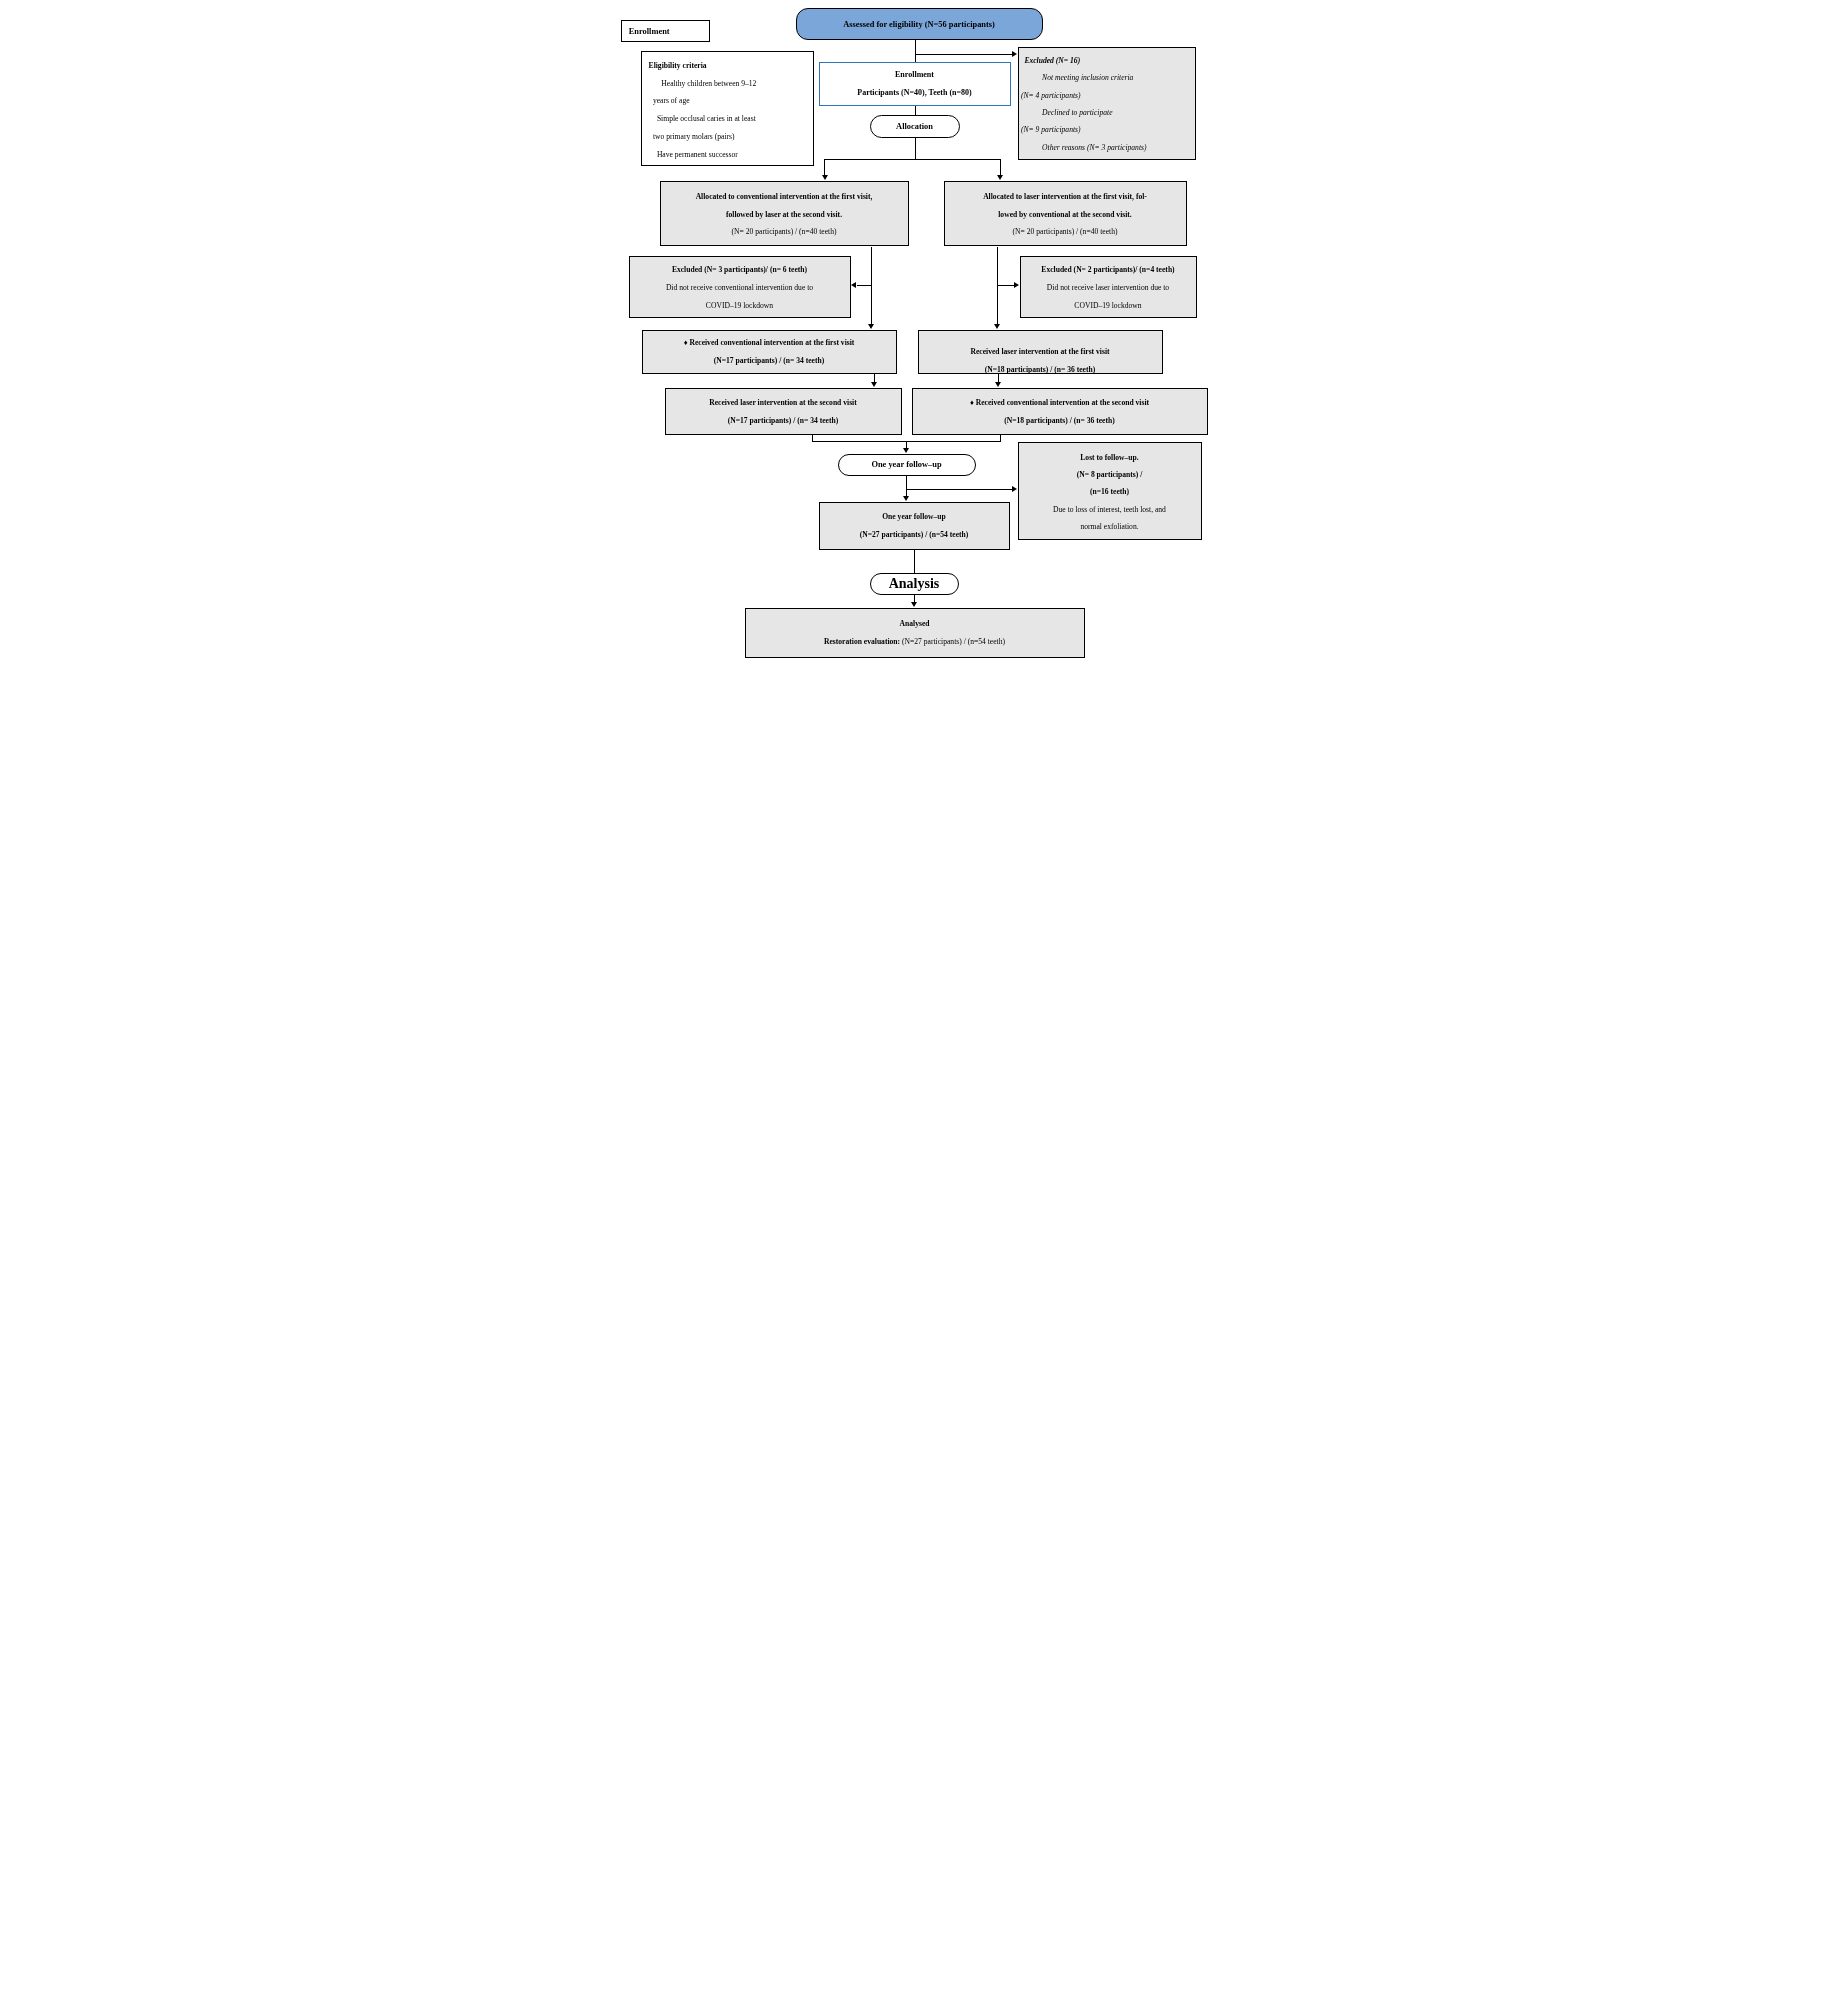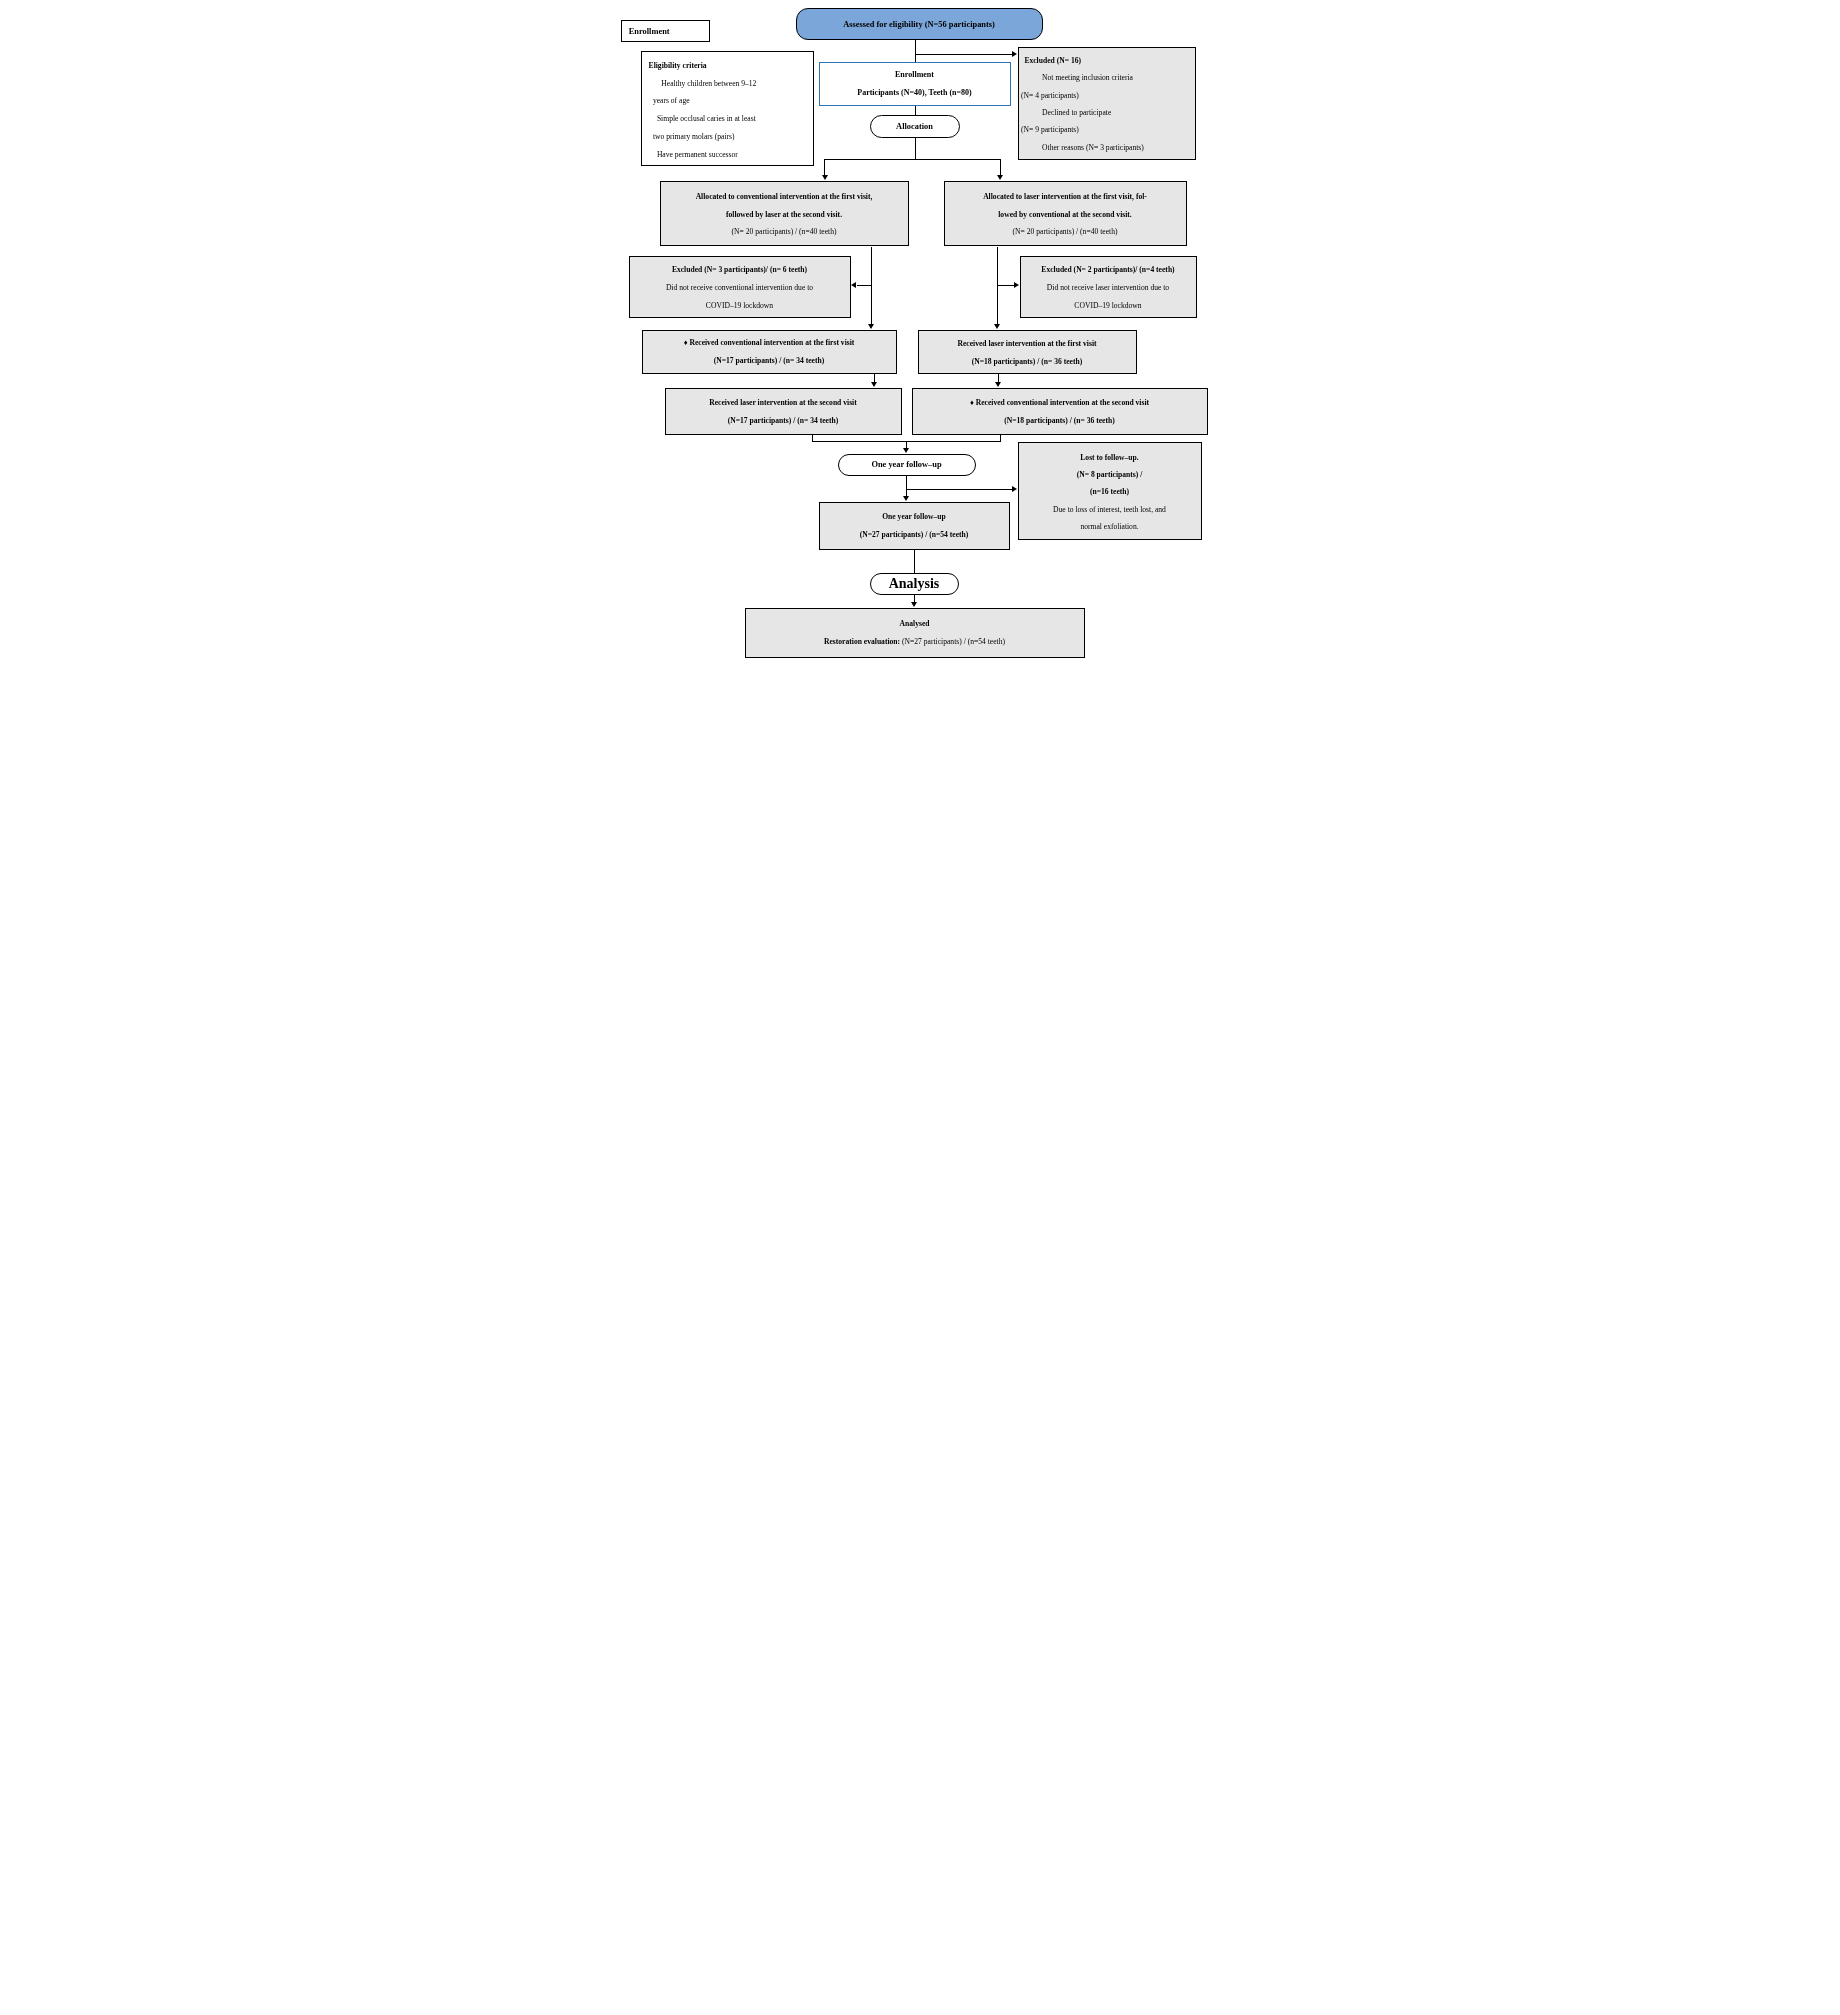--- a/index.html
+++ b/index.html
@@ -14,29 +14,29 @@
   .bold{font-weight:700;}
   .flexc{display:flex;align-items:center;justify-content:center;border-radius:12px;}
   .line{display:block;}
 
   
   #enrollment{left:7.6px;top:20px;width:89px;height:22.4px;border-width:0.8px;display:flex;align-items:center;padding-left:6.7px;font-size:8.4px;font-weight:700;}
   #assessed{left:182px;top:8.4px;width:247px;height:32px;background:#7ba6d9;font-size:8.4px;font-weight:700;}
   #eligibility{left:27.4px;top:51px;width:173px;height:115px;border-width:0.8px;padding-top:5px;line-height:17.7px;}
   #eligibility .p16{padding-left:6.7px;} .p46{padding-left:19.4px;} .p26{padding-left:11px;} .p36{padding-left:15px;}
   #randomized{left:205px;top:62px;width:192px;height:44px;border-color:#2e75b6;font-weight:700;padding-top:3.4px;line-height:17.7px;font-size:8px;}
-  #excluded-enrollment{left:404px;top:47px;width:178px;height:113px;padding-top:4.2px;line-height:17.3px;}
+  #excluded-enrollment{left:404px;top:47px;width:178px;height:113px;padding-top:4.2px;line-height:17.3px;font-style:italic;}
   #excluded-enrollment .p14{padding-left:5.9px;} #excluded-enrollment .p56{padding-left:23.6px;} #excluded-enrollment .p6{padding-left:2.5px;}
   #allocation{left:256px;top:115px;width:90px;height:23px;font-size:8.4px;font-weight:700;}
   #alloc-conventional{left:46px;top:181px;width:249px;height:65px;padding-top:5.9px;line-height:17.7px;}
   #alloc-laser{left:330px;top:181px;width:243px;height:65px;padding-top:5.9px;line-height:17.7px;}
   #excluded-conventional{left:15px;top:256px;width:222px;height:62px;padding-top:4.2px;line-height:17.7px;}
   #excluded-laser{left:406px;top:256px;width:177px;height:62px;padding-top:4.2px;line-height:17.7px;}
   #received-conv-first{left:28px;top:330px;width:255px;height:44px;padding-top:3.4px;line-height:17.7px;}
-  #received-laser-first{left:304px;top:330px;width:219px;height:44px;padding-top:4px;line-height:17.7px;}
+  #received-laser-first{left:304px;top:330px;width:245px;height:44px;padding-top:12px;line-height:17.7px;}
   #received-laser-second{left:51px;top:388px;width:237px;height:47px;padding-top:5px;line-height:17.7px;}
   #received-conv-second{left:298px;top:388px;width:296px;height:47px;padding-top:5px;line-height:17.7px;}
   #one-year-label{left:224px;top:454px;width:138px;height:21.5px;font-size:8.4px;font-weight:700;}
   #lost-followup{left:404px;top:442px;width:184px;height:98px;padding-top:5.9px;line-height:17.3px;}
   #one-year-result{left:205px;top:502px;width:191px;height:48px;padding-top:5px;line-height:17.7px;font-weight:700;}
   #analysis{left:256px;top:573px;width:89px;height:22px;font-size:14px;font-weight:700;}
   #analysed{left:131px;top:608px;width:340px;height:50px;padding-top:5.9px;line-height:17.7px;}
 
   
   .vl{position:absolute;width:0.8px;background:#000;}

